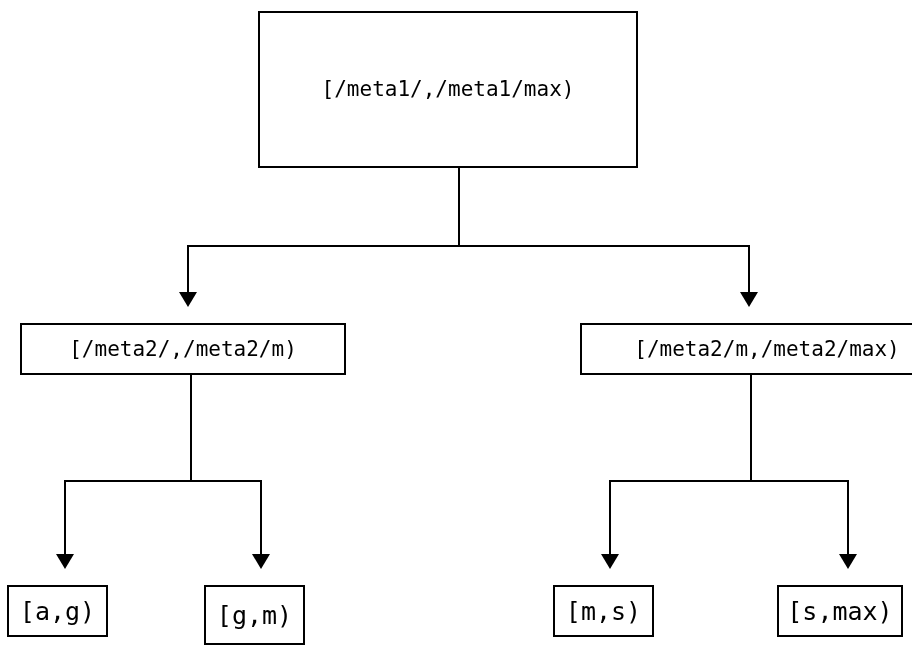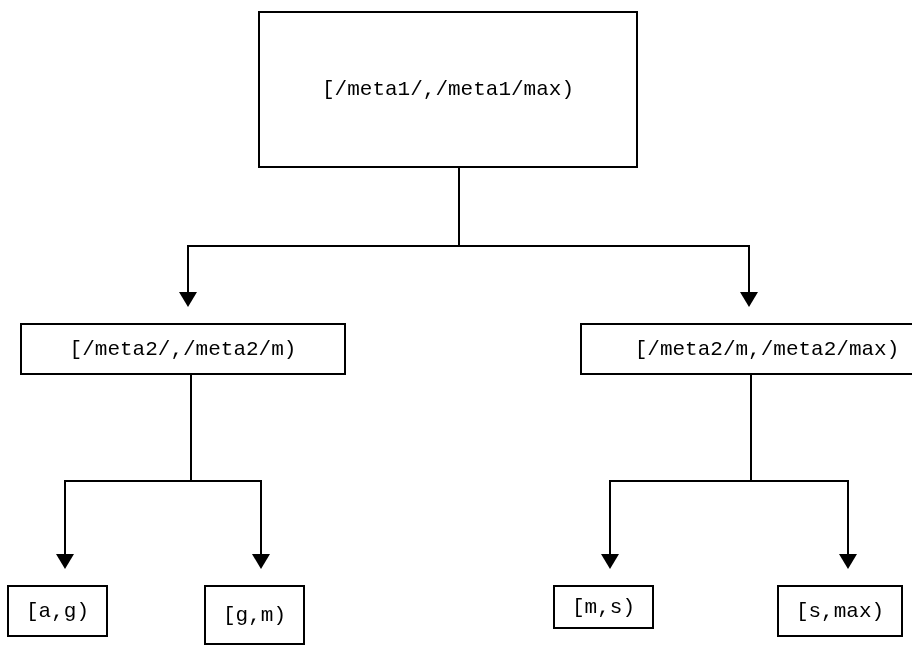--- a/index.html
+++ b/index.html
@@ -26,31 +26,30 @@
     display: flex;
     align-items: center;
     justify-content: center;
     color: #000000;
     white-space: nowrap;
   }
   .node-label {
     display: block;
     line-height: 1;
     letter-spacing: 0px;
-    font-family: Liberation Mono, monospace;
   }
   .node-root {
     font-size: 21px;
   }
   .node-mid {
     font-size: 21px;
     text-align: center;
   }
   .node-leaf {
-    font-size: 21px;
+    font-size: 25px;
   }
   .edge-v {
     position: absolute;
     background: #000000;
     width: 2px;
   }
   .edge-h {
     position: absolute;
     background: #000000;
     height: 2px;
@@ -112,21 +111,21 @@
   <div class="arrowhead" style="left:839px; top:554px;"></div>
 
   <div class="node node-leaf" style="left:7px; top:585px; width:101px; height:52px;">
     <span class="node-label">[a,g)</span>
   </div>
 
   <div class="node node-leaf" style="left:204px; top:585px; width:101px; height:60px;">
     <span class="node-label">[g,m)</span>
   </div>
 
-  <div class="node node-leaf" style="left:553px; top:585px; width:101px; height:44px;">
+  <div class="node node-leaf" style="left:553px; top:585px; width:101px; height:52px;">
     <span class="node-label">[m,s)</span>
   </div>
 
   <div class="node node-leaf" style="left:777px; top:585px; width:126px; height:52px;">
     <span class="node-label">[s,max)</span>
   </div>
 
 </div>
 
 </body></html>

